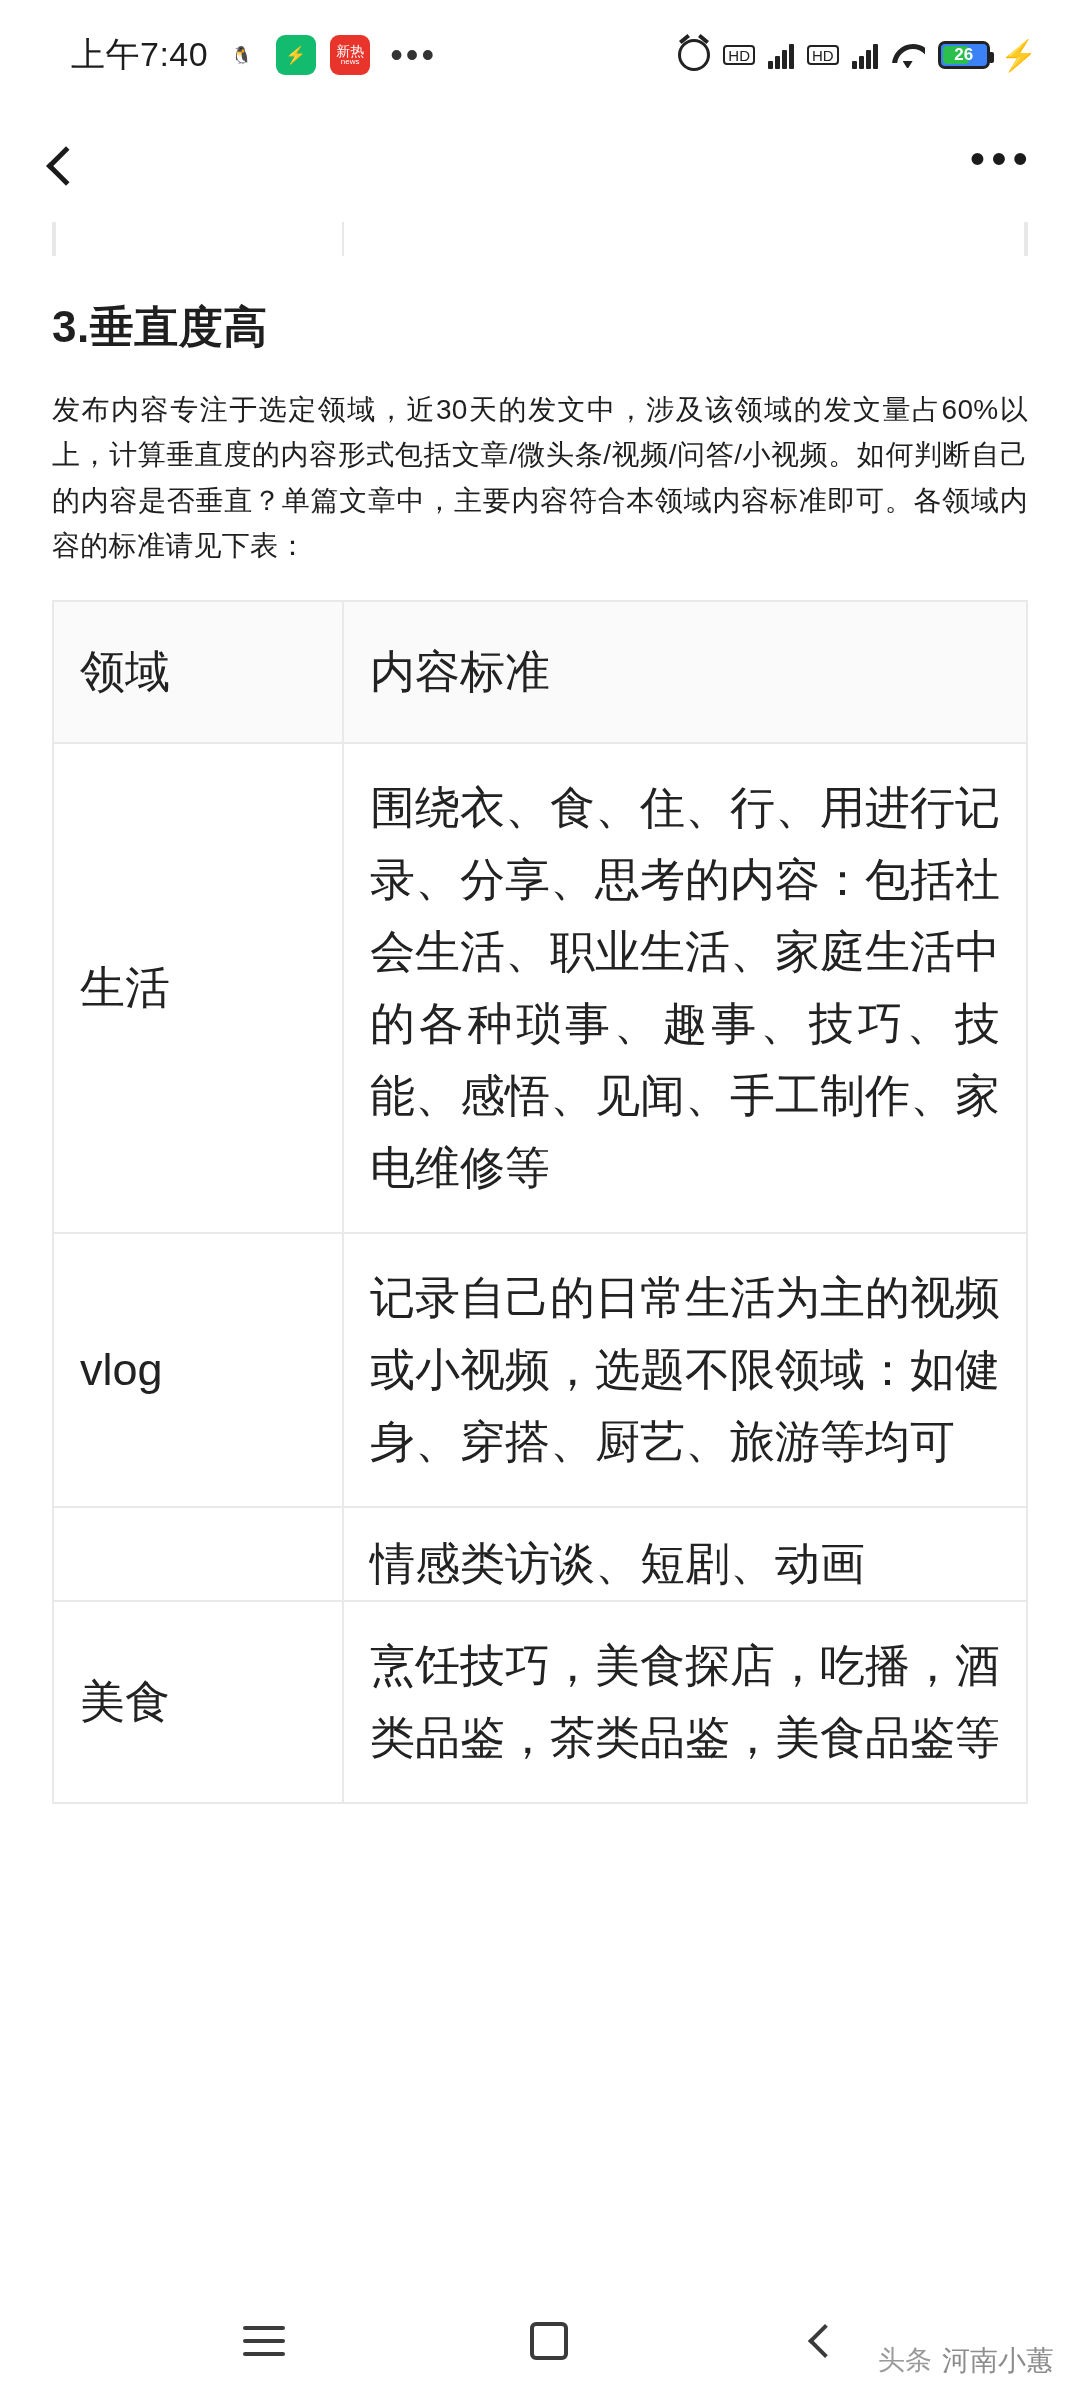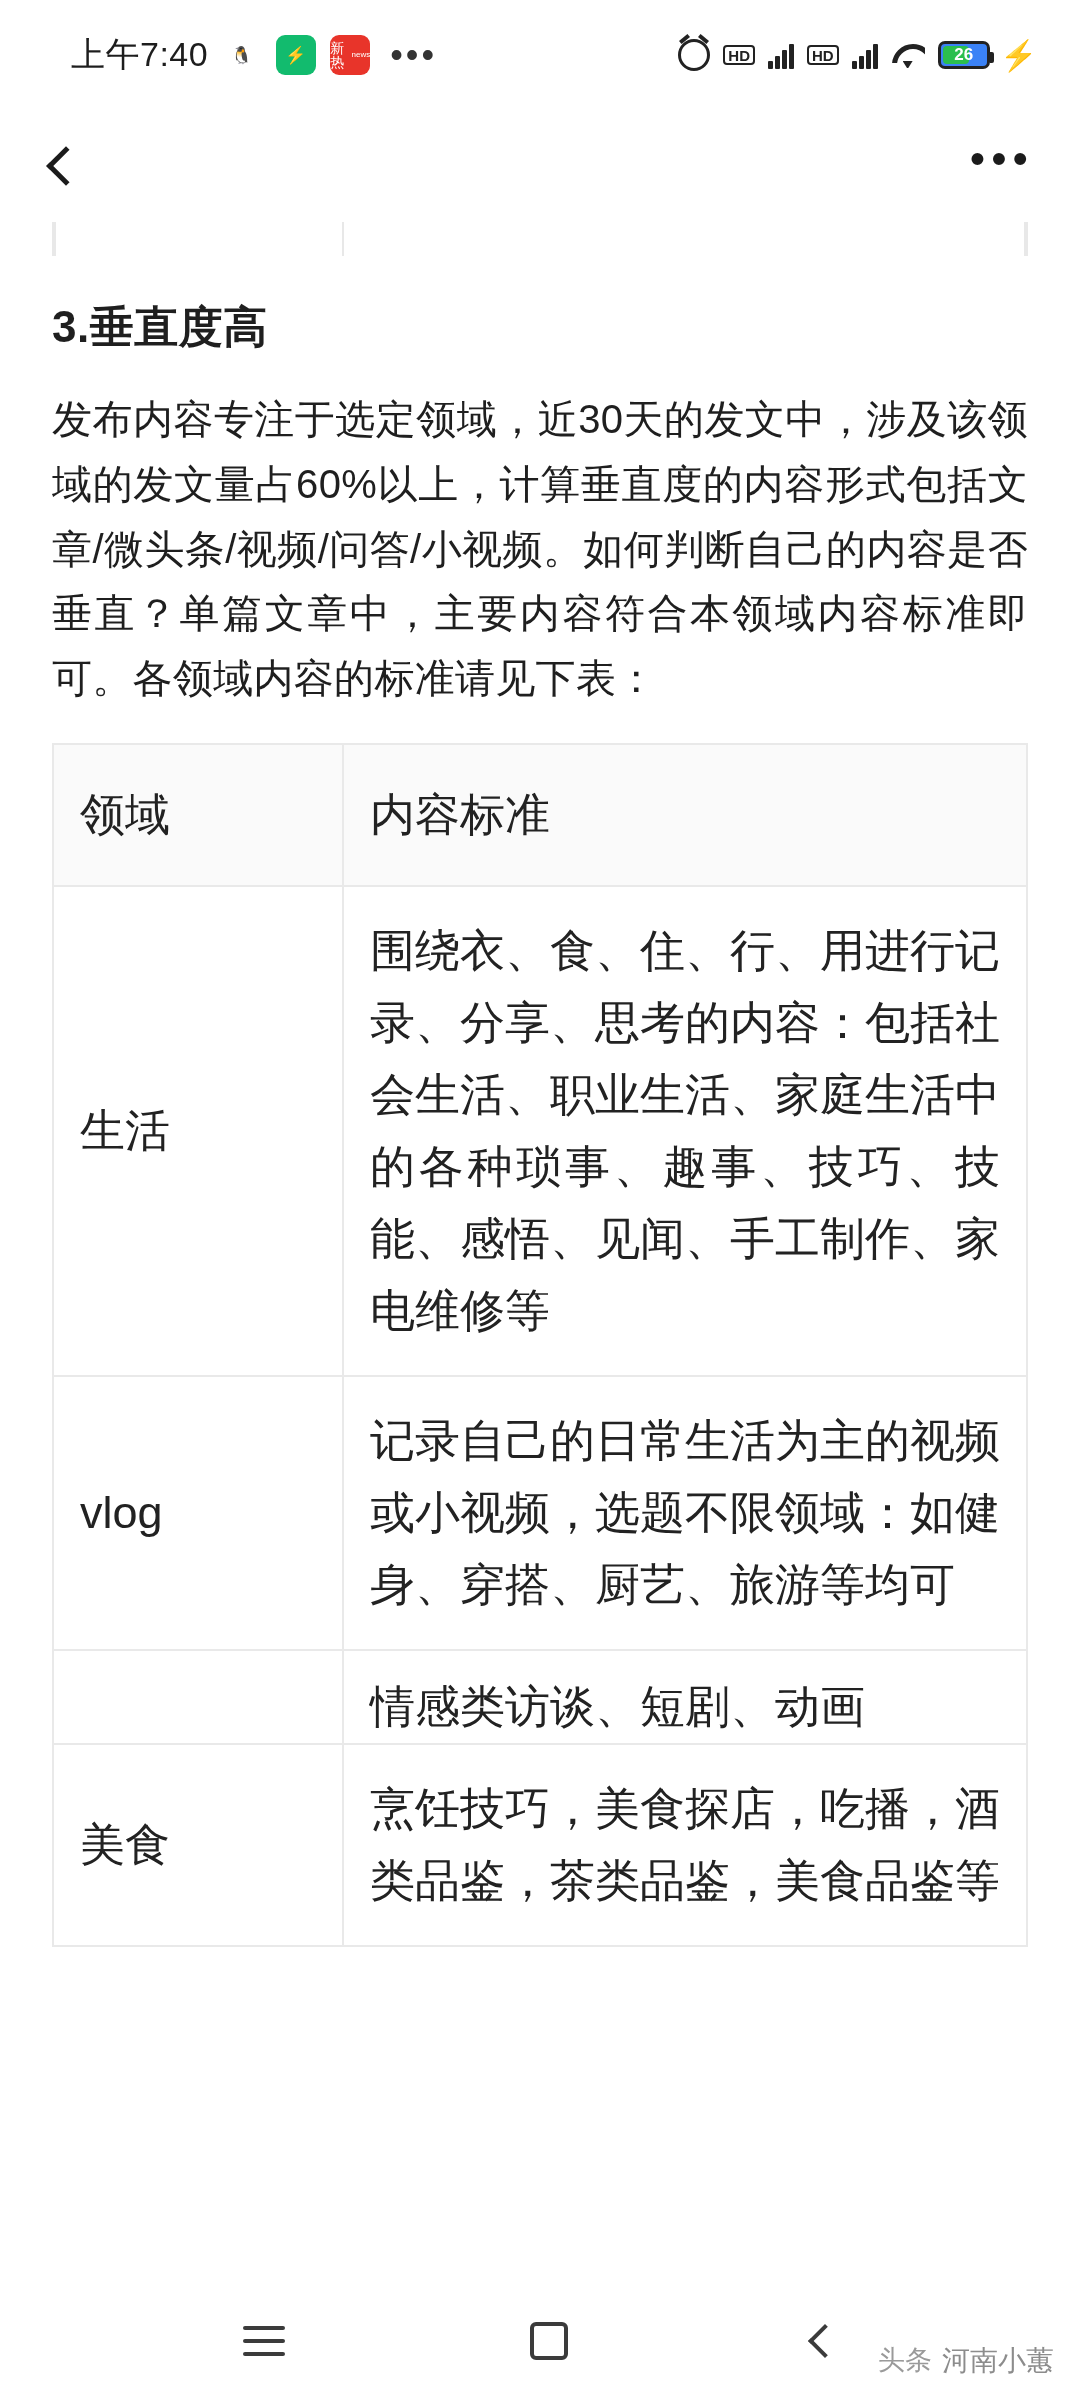--- a/index.html
+++ b/index.html
@@ -29,41 +29,41 @@
   }
   .status-time { font-size: 34px; letter-spacing: 0.5px; color:#1d1d1d; }
   .app-badge {
     width: 40px; height: 40px;
     border-radius: 9px;
     display: inline-flex; align-items: center; justify-content: center;
     font-size: 17px; color: #fff; line-height: 1;
   }
   .badge-qq { background: #ffffff; color:#000; }
   .badge-green { background: #12bb6e; }
-  .badge-red { background: #e8342a; font-size: 14px; }
+  .badge-red { background: #e8342a; font-size: 14px; flex-direction: column; }
   .badge-red small { font-size: 8px; display:block; }
   .status-dots {
     font-size: 36px; letter-spacing: 3px; color: #333; margin-left: 6px;
     line-height: 0.6;
   }
   .status-right {
     margin-left: auto;
     display: flex;
     align-items: center;
     gap: 13px;
   }
   .ico { display: inline-block; }
   .alarm-ico { width: 32px; height: 32px; border: 3px solid #222; border-radius: 50%; position: relative; }
   .alarm-ico:before, .alarm-ico:after {
     content: ""; position: absolute; width: 11px; height: 4px; background: #222; top: -5px;
   }
   .alarm-ico:before { left: -2px; transform: rotate(-40deg); }
   .alarm-ico:after { right: -2px; transform: rotate(40deg); }
   .hd-tag {
-    font-size: 15px; font-weight: bold; border: 2px solid #222; border-radius: 4px;
+    font-size: 15px; font-weight: normal; border: 2px solid #222; border-radius: 4px;
     padding: 0 3px; line-height: 18px; height: 20px; color: #222;
   }
   .sig { display: flex; align-items: flex-end; gap: 2px; height: 28px; }
   .sig i { display: block; width: 5px; background: #222; border-radius: 1px; }
   .sig i:nth-child(1){height:8px} .sig i:nth-child(2){height:13px}
   .sig i:nth-child(3){height:19px} .sig i:nth-child(4){height:25px}
   .wifi {
     width: 34px; height: 26px; position: relative; overflow: hidden;
   }
   .wifi:before {
@@ -134,21 +134,21 @@
   .top-table-stub .c1 { width: 290px; border-right: 2px solid #e8e8e8; border-left: 2px solid #e8e8e8;}
   .top-table-stub .c2 { flex: 1; border-right: 2px solid #e8e8e8; }
 
   h3.section-title {
     font-size: 44px;
     font-weight: bold;
     margin: 42px 0 30px 0;
     letter-spacing: 0.5px;
   }
   p.para {
-    font-size: 40px;
+    font-size: 28px;
     line-height: 1.62;
     letter-spacing: 0.3px;
     margin-bottom: 32px;
     text-align: justify;
   }
 
   table.std {
     width: 100%;
     border-collapse: collapse;
     table-layout: fixed;

